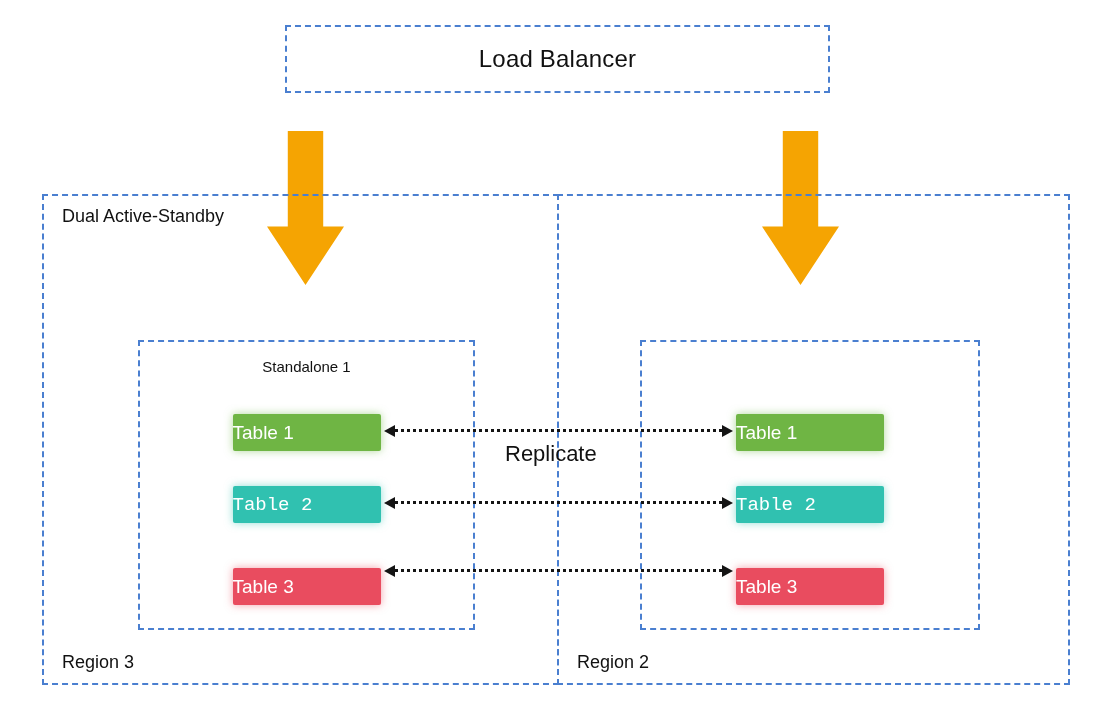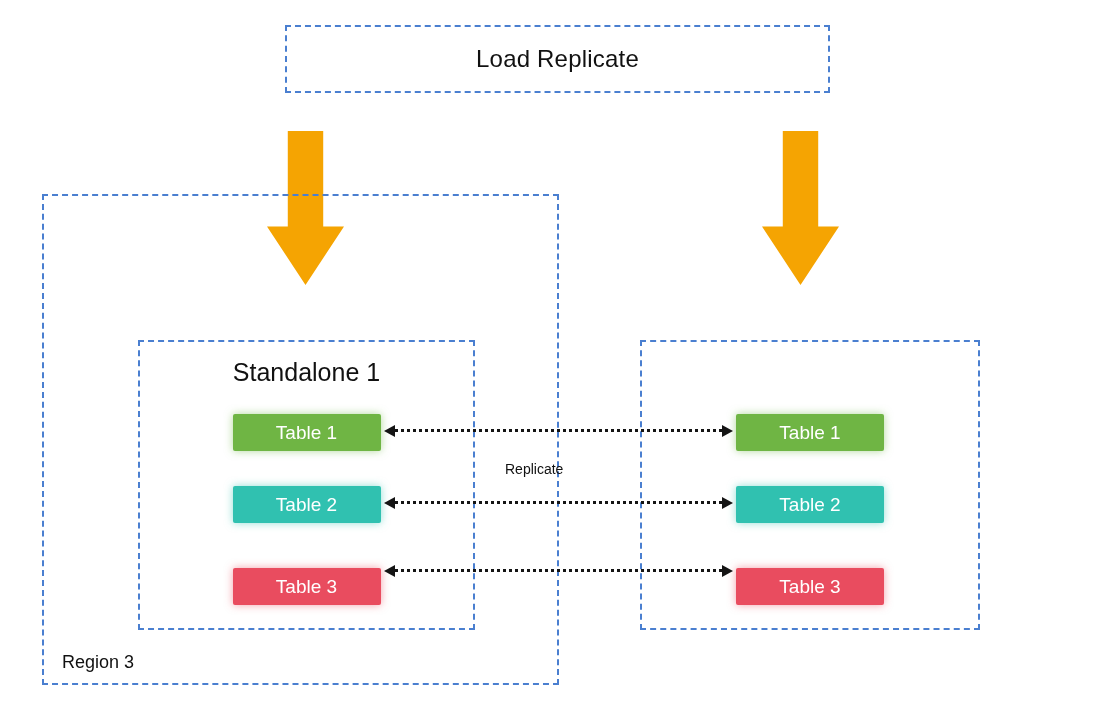--- a/index.html
+++ b/index.html
@@ -69,36 +69,36 @@
     height: 290px;
     border: 2px dashed #4a7fd0;
     background: transparent;
   }
   .standalone.s1 { left: 138px; width: 337px; }
   .standalone.s2 { left: 640px; width: 340px; }
   .standalone-title {
     position: absolute;
     top: 16px; left: 0; right: 0;
     text-align: center;
-    font-size: 25px;
+    font-size: 15px;
   }
 
   
   .table-box {
     position: absolute;
     left: 50%;
     transform: translateX(-50%);
     width: 148px; height: 37px;
     border-radius: 2px;
-    display: flex; align-items: center; justify-content: center;
+    display: flex; align-items: center; 
     color: #ffffff;
     font-size: 19px;
   }
   .t-row1 { top: 72px; }
-  .t-row2 { top: 144px; }
+  .t-row2 { top: 144px; font-family: Liberation Mono, monospace; }
   .t-row3 { top: 212px; margin-top: 14px; }
 
   
   .rep-arrow {
     position: absolute;
     left: 384px;
     width: 349px; height: 15px;
     display: flex;
     align-items: center;
   }
@@ -113,40 +113,44 @@
   .ah {
     width: 0; height: 0;
     border-top: 6px solid transparent;
     border-bottom: 6px solid transparent;
   }
   .ah-left  { border-right: 11px solid #141414; }
   .ah-right { border-left: 11px solid #141414; }
 
   .replicate-label {
     position: absolute;
-    left: 505px; top: 461px;
-    font-size: 14px;
+    left: 505px; top: 441px;
+    font-size: 22px;
   }
 </style>
 </head>
 <body>
 
 <div class="canvas">
 
   <div class="lb-box">
-    <span>Load Replicate</span>
+    <span>Load Balancer</span>
   </div>
 
   <div class="down-arrow arrow-left" style="background-color: rgb(245, 164, 2);"></div>
   <div class="down-arrow arrow-right" style="background-color: rgb(245, 164, 2);"></div>
 
   <div class="region region-1">
+    <div class="group-label">Dual Active-Standby</div>
     <div class="region-label">Region 3</div>
   </div>
 
+  <div class="region region-2">
+    <div class="region-label">Region 2</div>
+  </div>
 
   <div class="standalone s1">
     <div class="standalone-title">Standalone 1</div>
     <div class="table-box t-row1" style="background-color: rgb(111, 181, 68); box-shadow: rgba(111, 181, 68, 0.533) 0px 0px 8px;">
       <span>Table 1</span>
     </div>
     <div class="table-box t-row2" style="background-color: rgb(48, 193, 176); box-shadow: rgba(48, 193, 176, 0.533) 0px 0px 8px;">
       <span>Table 2</span>
     </div>
     <div class="table-box t-row3" style="background-color: rgb(233, 76, 95); box-shadow: rgba(233, 76, 95, 0.533) 0px 0px 8px;">

